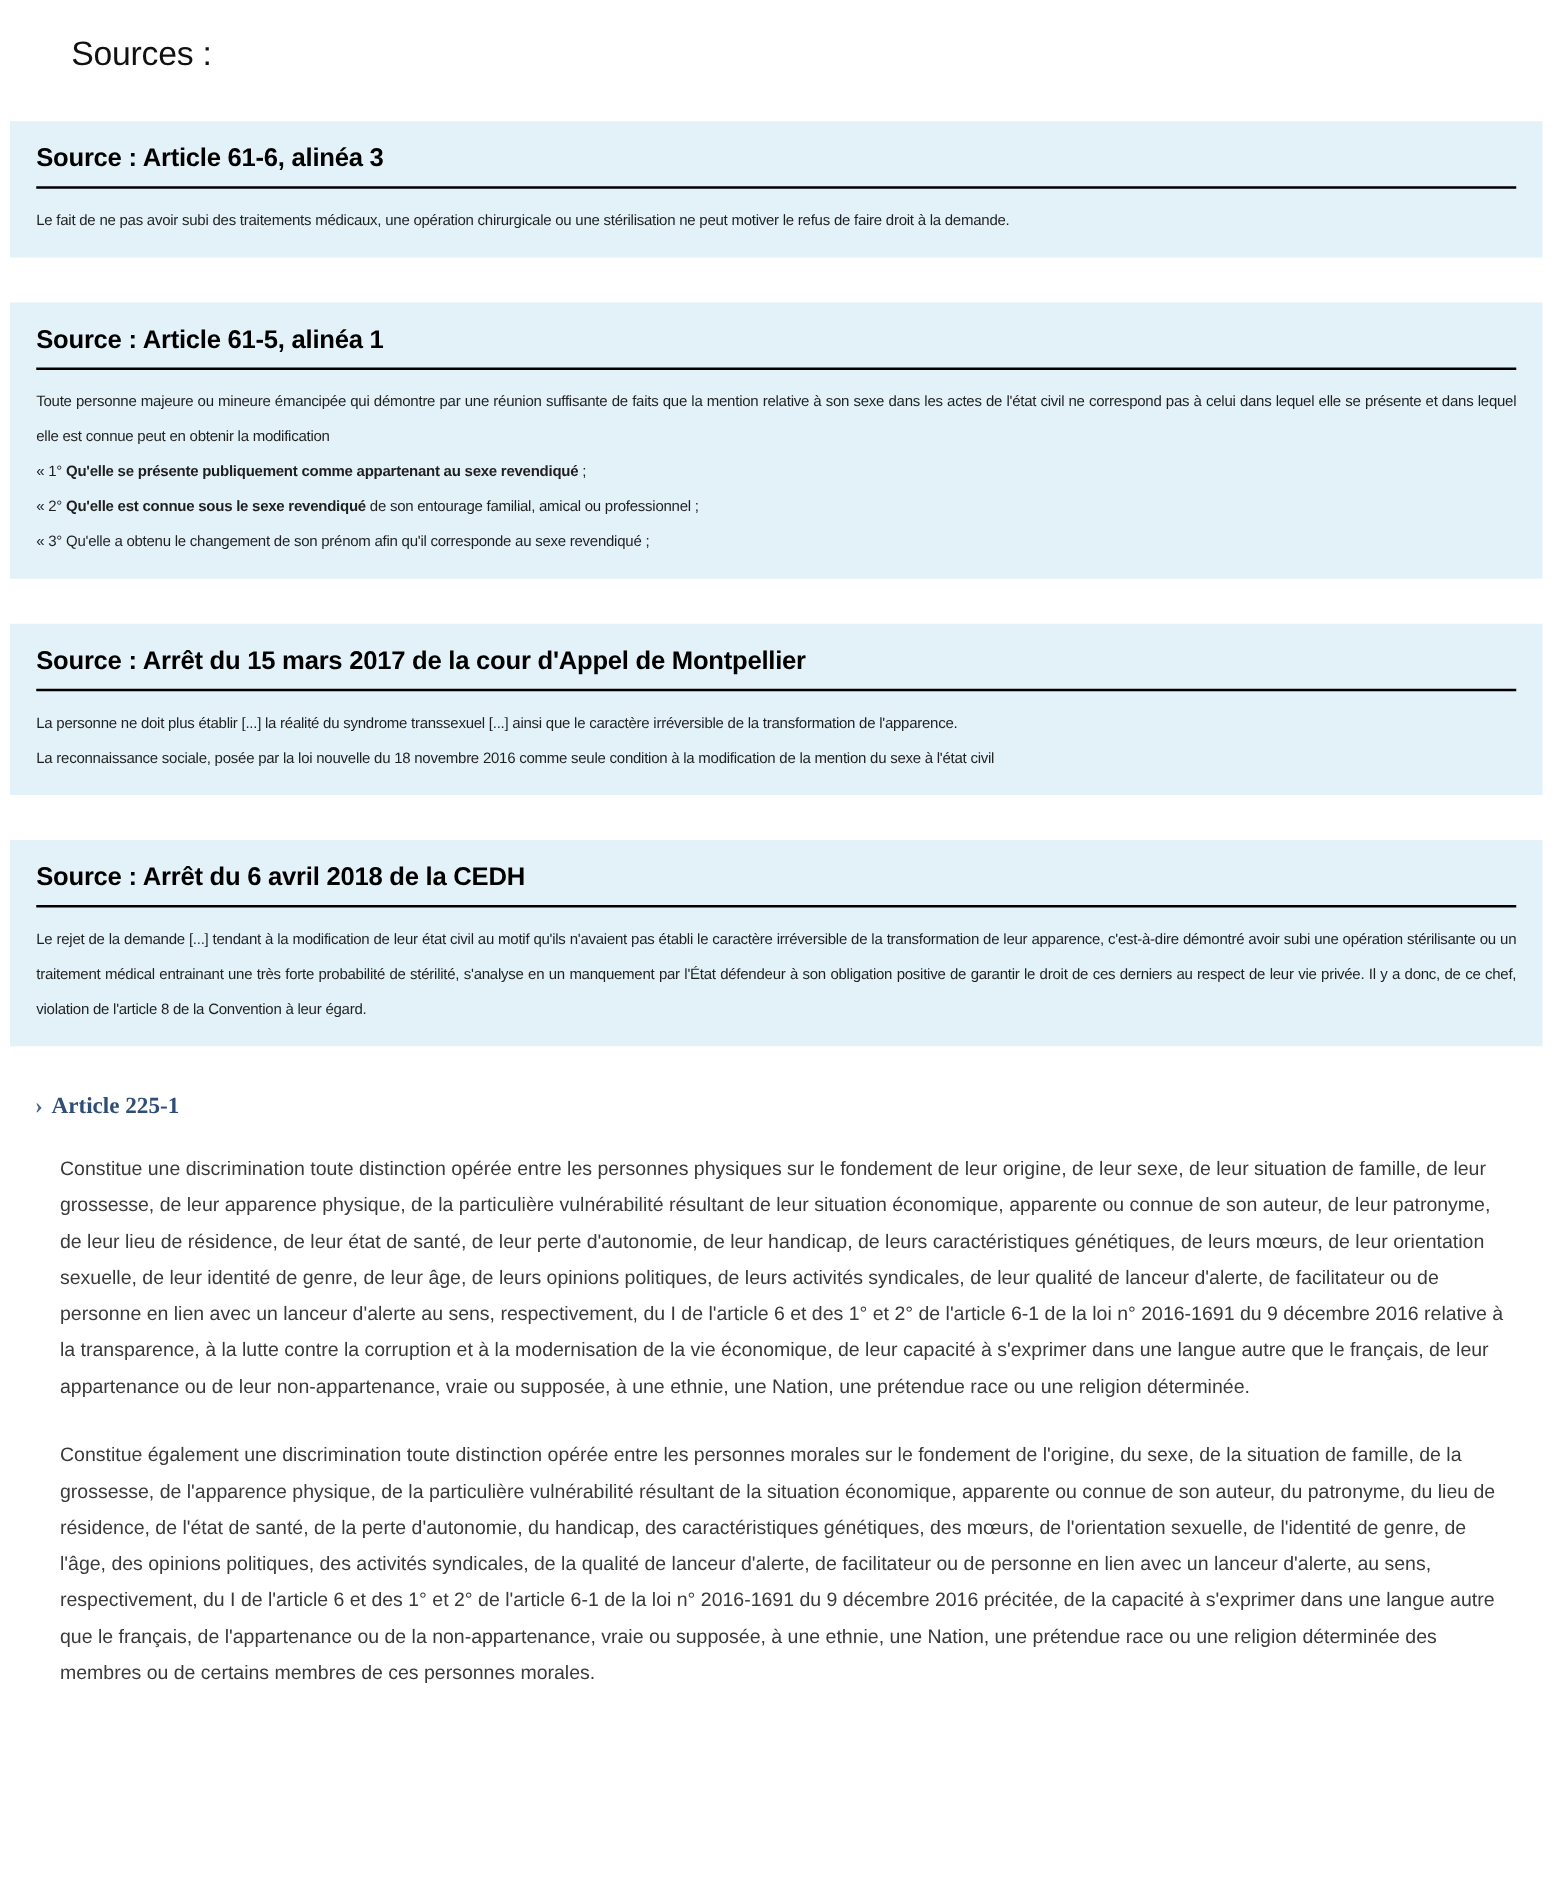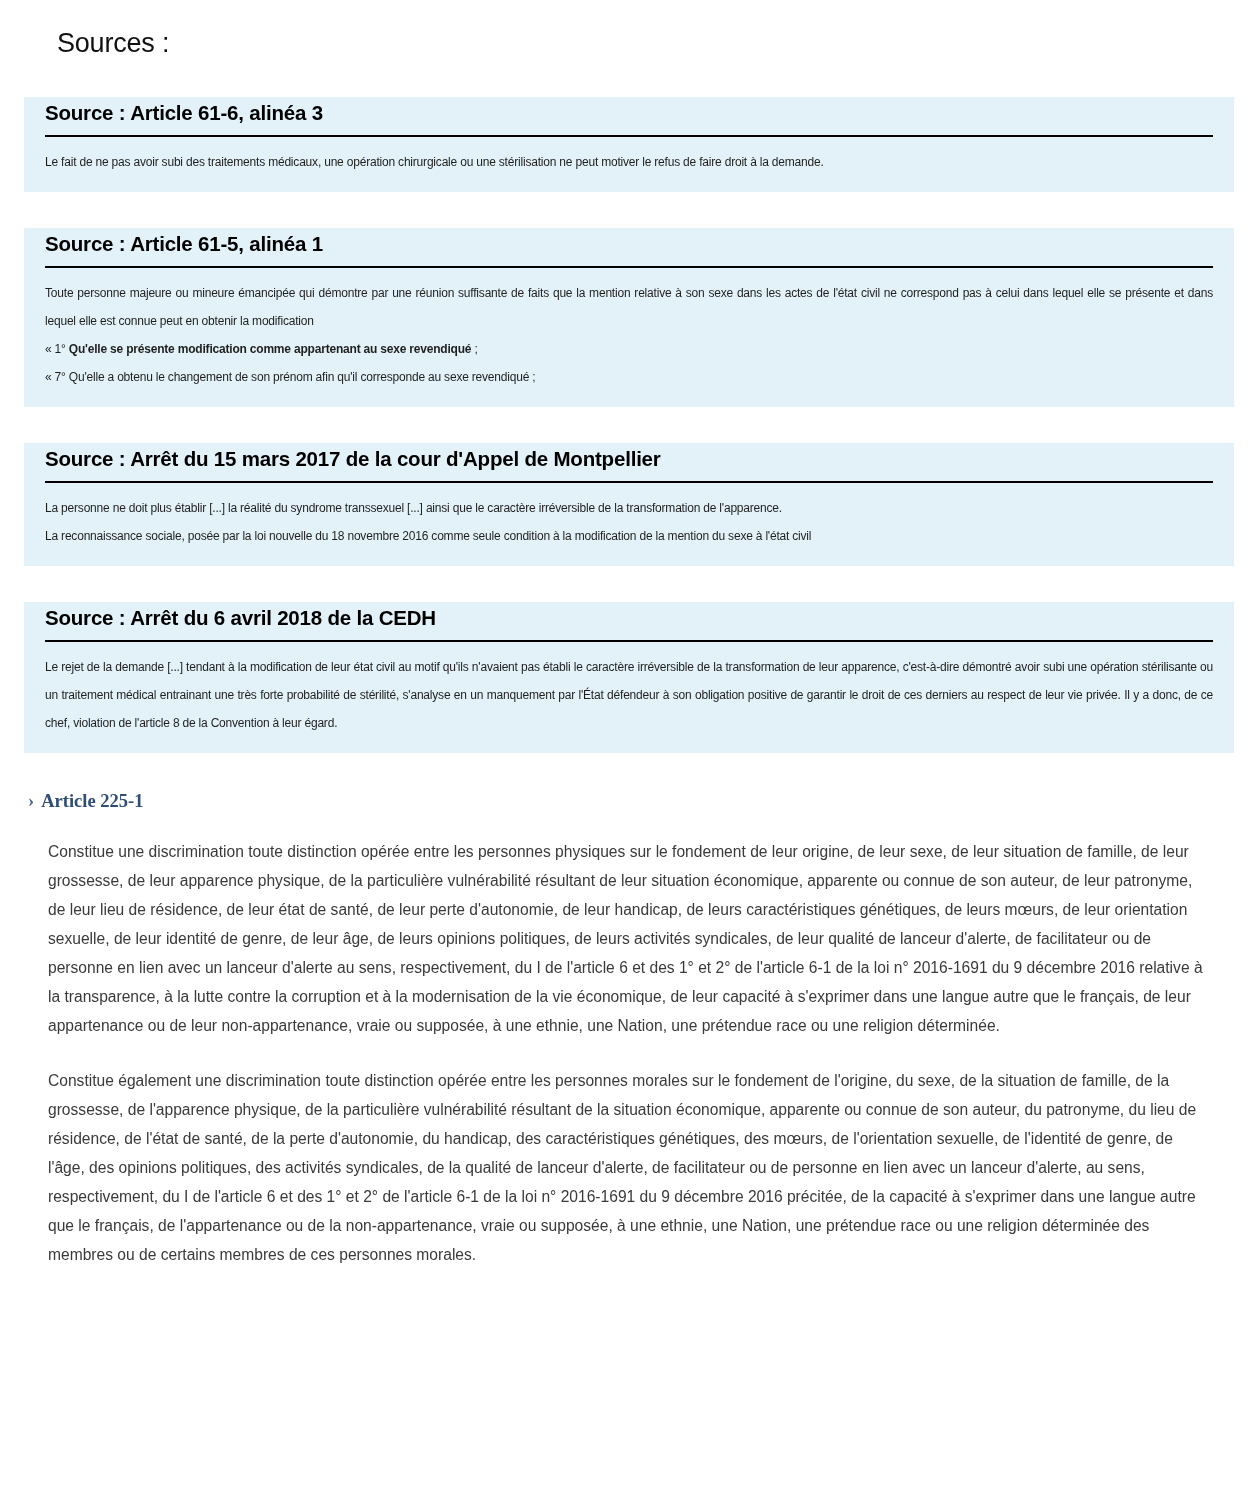--- a/index.html
+++ b/index.html
@@ -16,22 +16,22 @@
     margin: 28px 0 38px 57px;
     font-size: 27px;
     font-weight: 400;
     color: #111111;
     letter-spacing: -0.2px;
   }
 
   
   .source-block {
     background: var(--source-box-bg, #e3f2f9);
-    margin: 0 18px 36px 24px;
-    padding: 4px 21px 16px 21px;
+    margin: 0 18px 36px 8px;
+    padding: 18px 21px 16px 21px;
   }
   .source-title {
     margin: 0;
     font-size: 20.5px;
     font-weight: 700;
     color: #000000;
     letter-spacing: -0.2px;
   }
   .source-divider {
     border: 0;
@@ -104,22 +104,23 @@
   <div class="source-body">
     <div class="just">Le fait de ne pas avoir subi des traitements médicaux, une opération chirurgicale ou une stérilisation ne peut motiver le refus de faire droit à la demande.</div>
   </div>
 </section>
 
 <section class="source-block">
   <h2 class="source-title">Source : Article 61-5, alinéa 1</h2>
   <hr class="source-divider">
   <div class="source-body">
     <div class="just">Toute personne majeure ou mineure émancipée qui démontre par une réunion suffisante de faits que la mention relative à son sexe dans les actes de l'état civil ne correspond pas à celui dans lequel elle se présente et dans lequel elle est connue peut en obtenir la modification</div>
-    <div><span>« 1° </span><b>Qu'elle se présente modification comme appartenant au sexe revendiqué</b><span> ;</span></div>
-    <div><span>« 7° Qu'elle a obtenu le changement de son prénom afin qu'il corresponde au sexe revendiqué ;</span><b></b><span></span></div>
+    <div><span>« 1° </span><b>Qu'elle se présente publiquement comme appartenant au sexe revendiqué</b><span> ;</span></div>
+    <div><span>« 2° </span><b>Qu'elle est connue sous le sexe revendiqué</b><span> de son entourage familial, amical ou professionnel ;</span></div>
+    <div><span>« 3° Qu'elle a obtenu le changement de son prénom afin qu'il corresponde au sexe revendiqué ;</span><b></b><span></span></div>
   </div>
 </section>
 
 <section class="source-block">
   <h2 class="source-title">Source : Arrêt du 15 mars 2017 de la cour d'Appel de Montpellier</h2>
   <hr class="source-divider">
   <div class="source-body">
     <div class="just">La personne ne doit plus établir [...] la réalité du syndrome transsexuel [...] ainsi que le caractère irréversible de la transformation de l'apparence.</div>
     <div class="just">La reconnaissance sociale, posée par la loi nouvelle du 18 novembre 2016 comme seule condition à la modification de la mention du sexe à l'état civil</div>
   </div>

